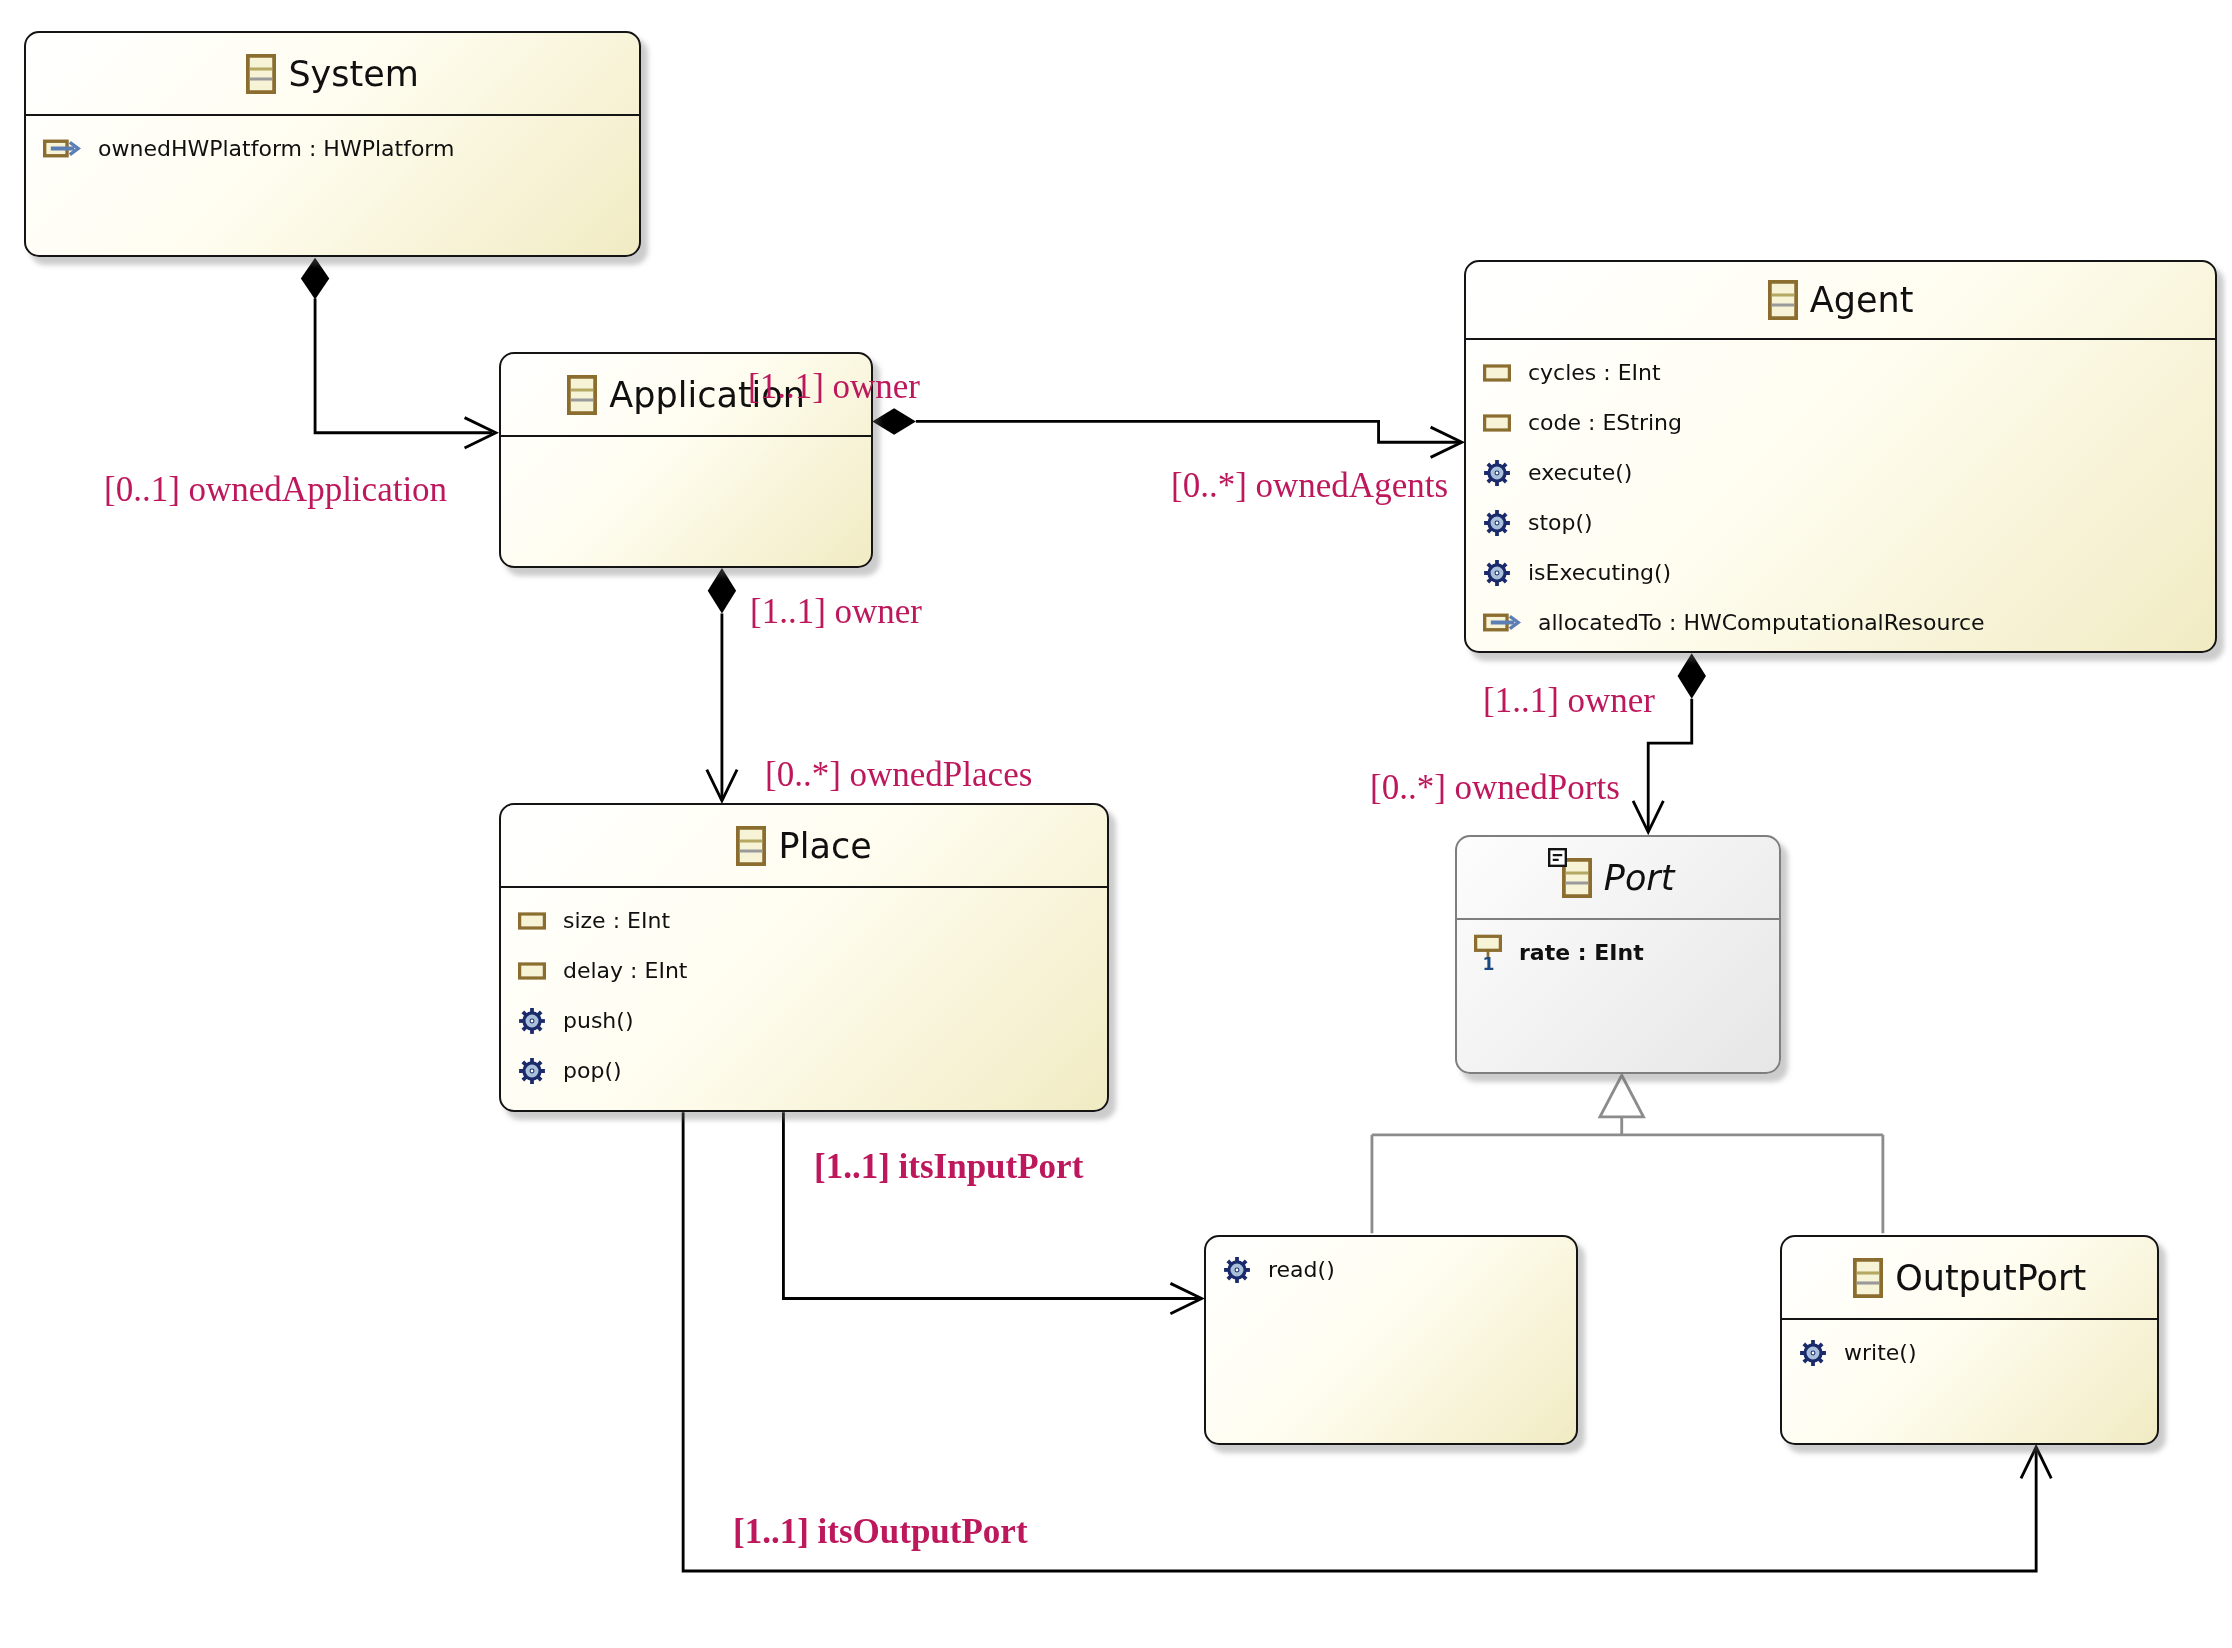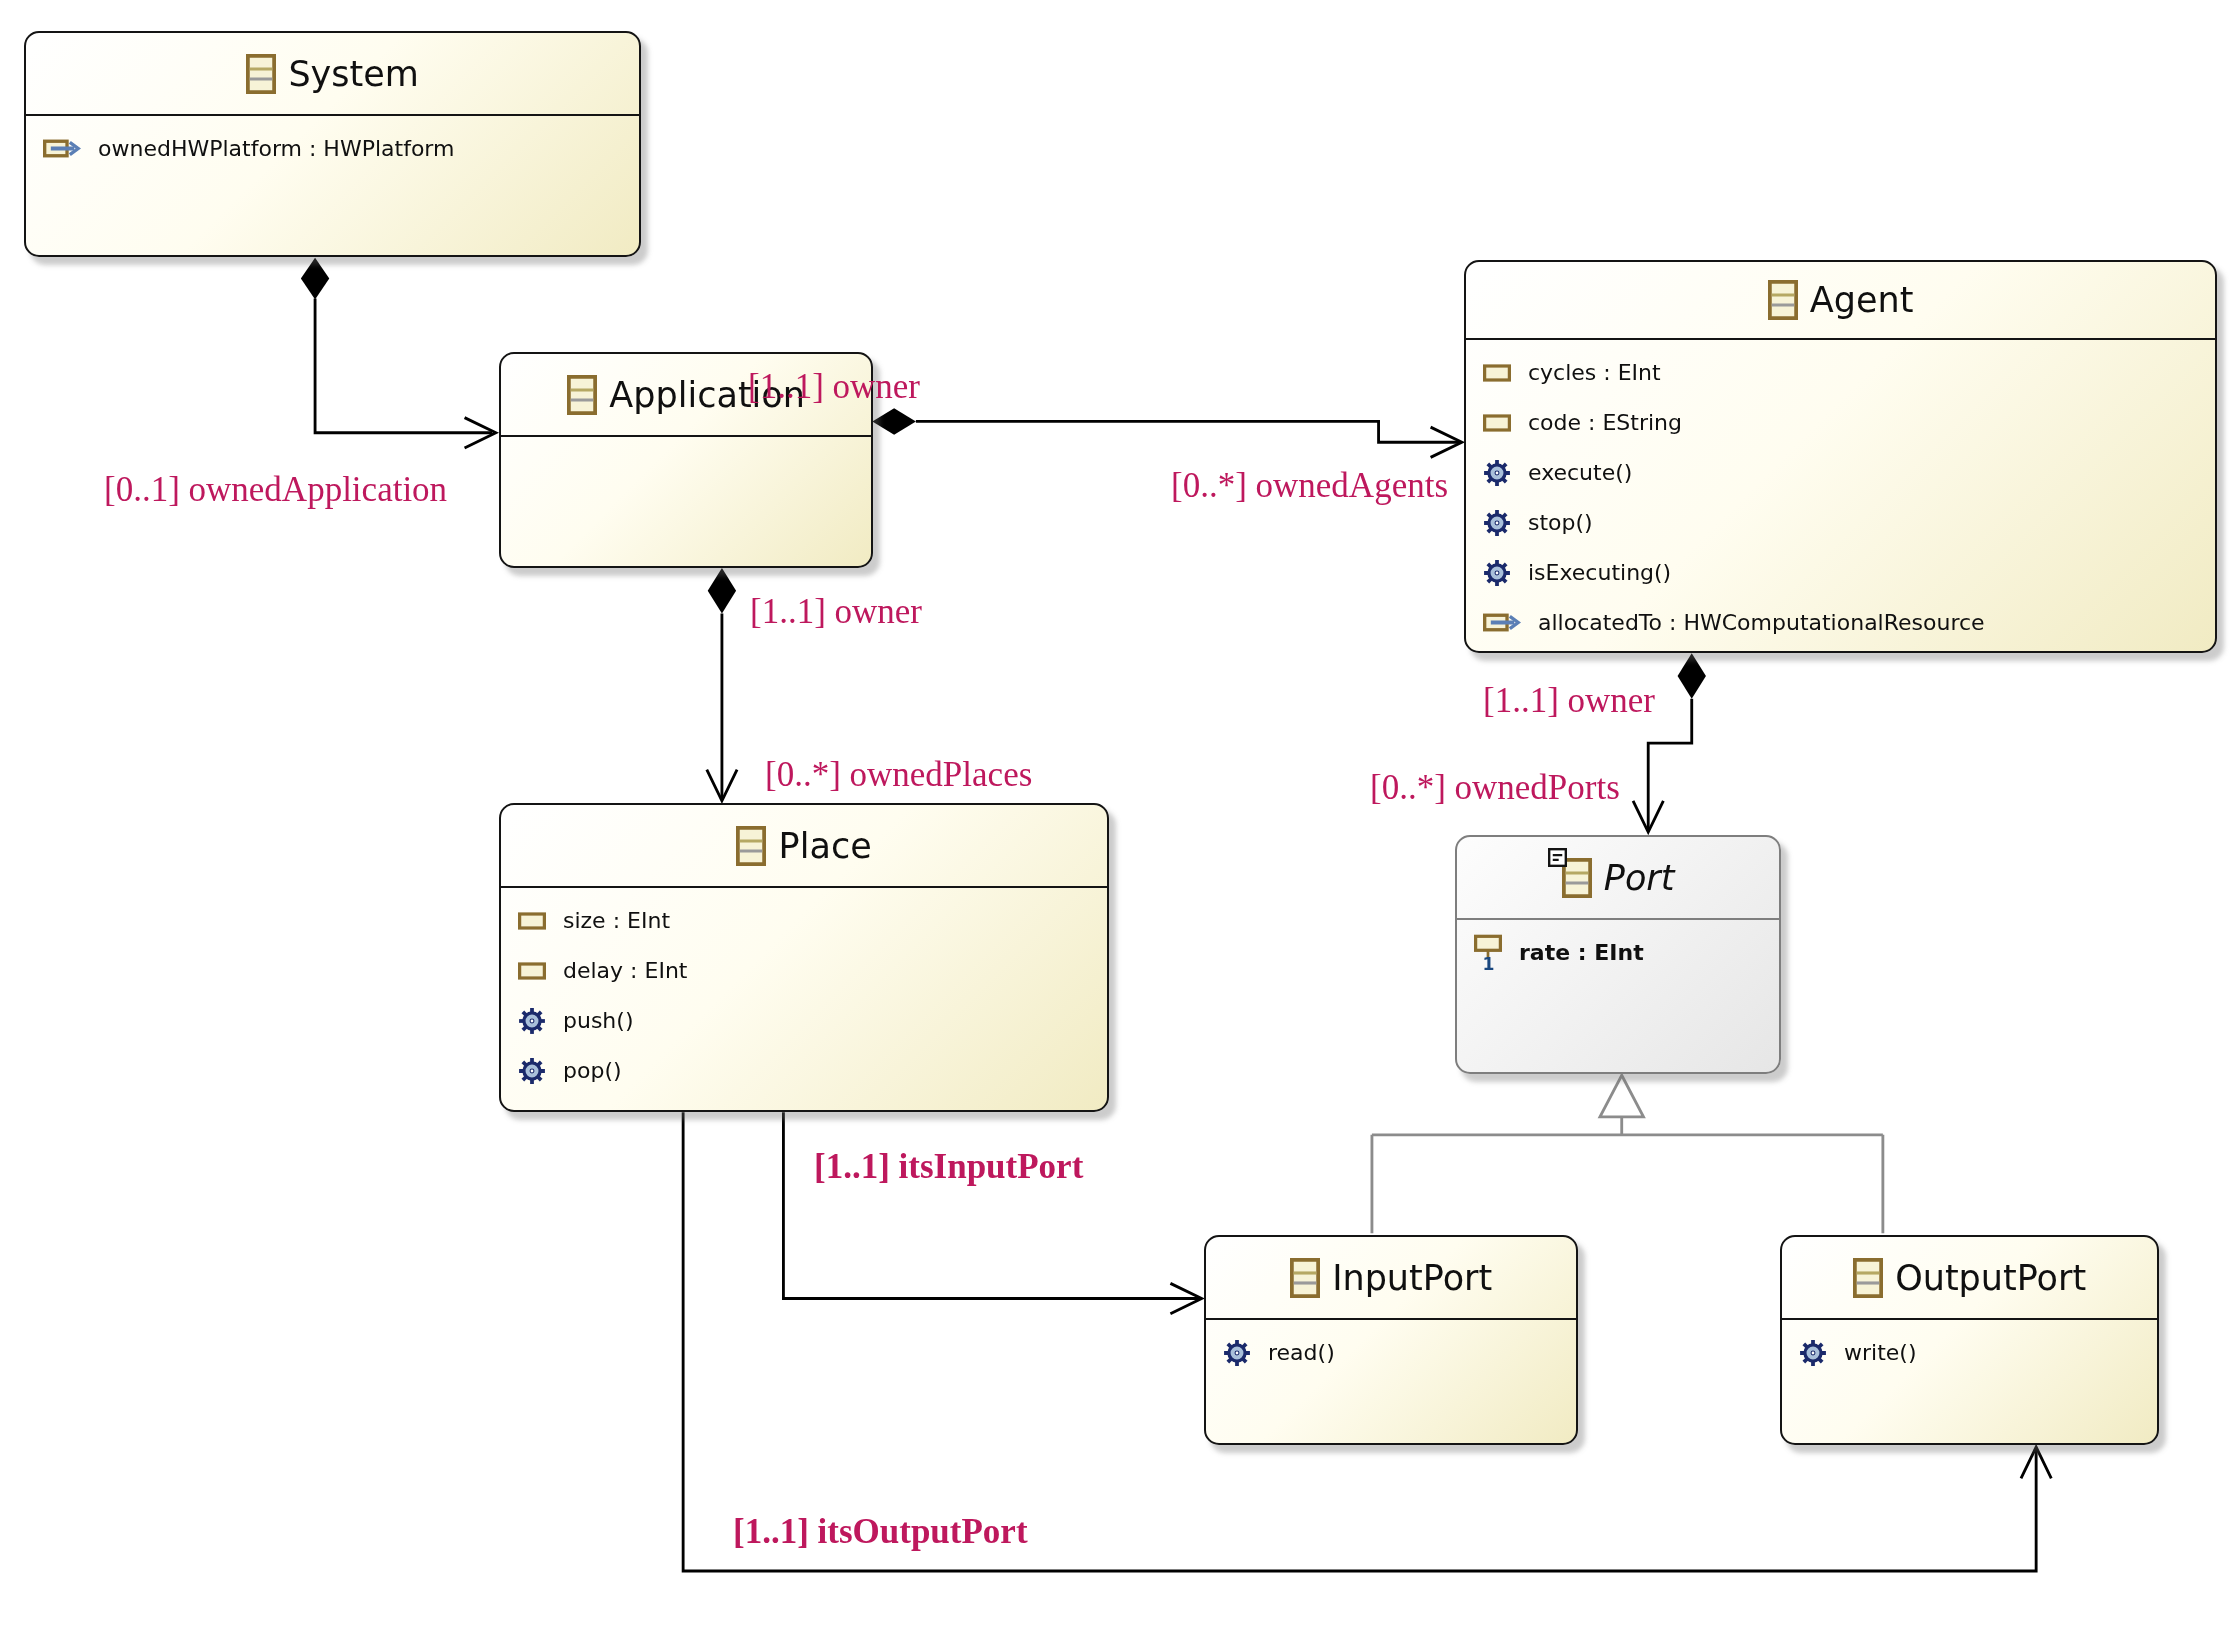--- a/index.html
+++ b/index.html
@@ -313,30 +313,20 @@
               <line x1="13" y1="14.5" x2="13" y2="21" stroke="#8a6d2f" stroke-width="2.5"></line>
               <text x="8" y="33" font-size="16" font-weight="bold" fill="#19477f" font-family="DejaVu Sans, Liberation Sans, sans-serif">1</text>
             </svg>
         </span>
         <span class="mlabel boldtxt">rate : EInt</span>
       </div>
     </div>
   </div>
 
   <div class="cbox" style="left:1204px;top:1235px;width:374px;height:210px;">
-    <div class="chead">
-      <span class="iconwrap">
-        <svg width="30" height="40" viewBox="0 0 24 32">
-            <rect x="1.5" y="1.5" width="21" height="29" fill="#f7f3d7" stroke="#8a6d2f" stroke-width="3"></rect>
-            <line x1="3" y1="12" x2="21" y2="12" stroke="#b5a863" stroke-width="2.5"></line>
-            <line x1="3" y1="20" x2="21" y2="20" stroke="#9a9a9a" stroke-width="2.5"></line>
-          </svg>
-      </span>
-      <span class="ctitle">InputPort</span>
-    </div>
     <div class="cbody">
       <div class="mrow">
         <span class="iconwrap">
           <svg width="28" height="28" viewBox="0 0 26 26">
               <g stroke="#1b2a6b" stroke-width="3.5">
                 <line x1="13" y1="1" x2="13" y2="7"></line>
                 <line x1="13" y1="19" x2="13" y2="25"></line>
                 <line x1="1" y1="13" x2="7" y2="13"></line>
                 <line x1="19" y1="13" x2="25" y2="13"></line>
                 <line x1="4.5" y1="4.5" x2="8.8" y2="8.8"></line>

